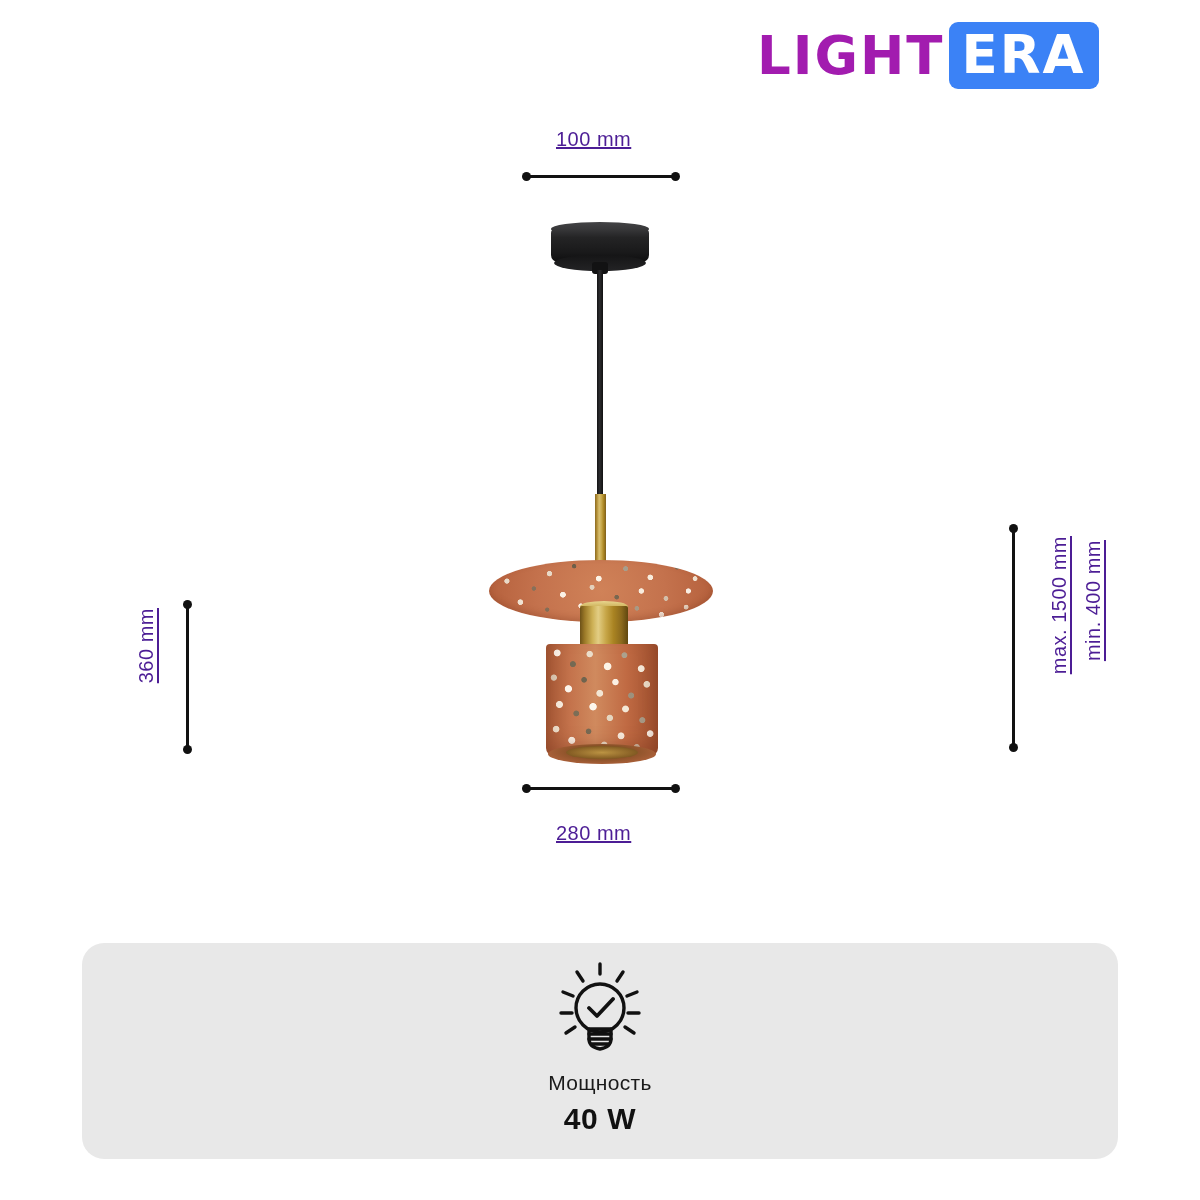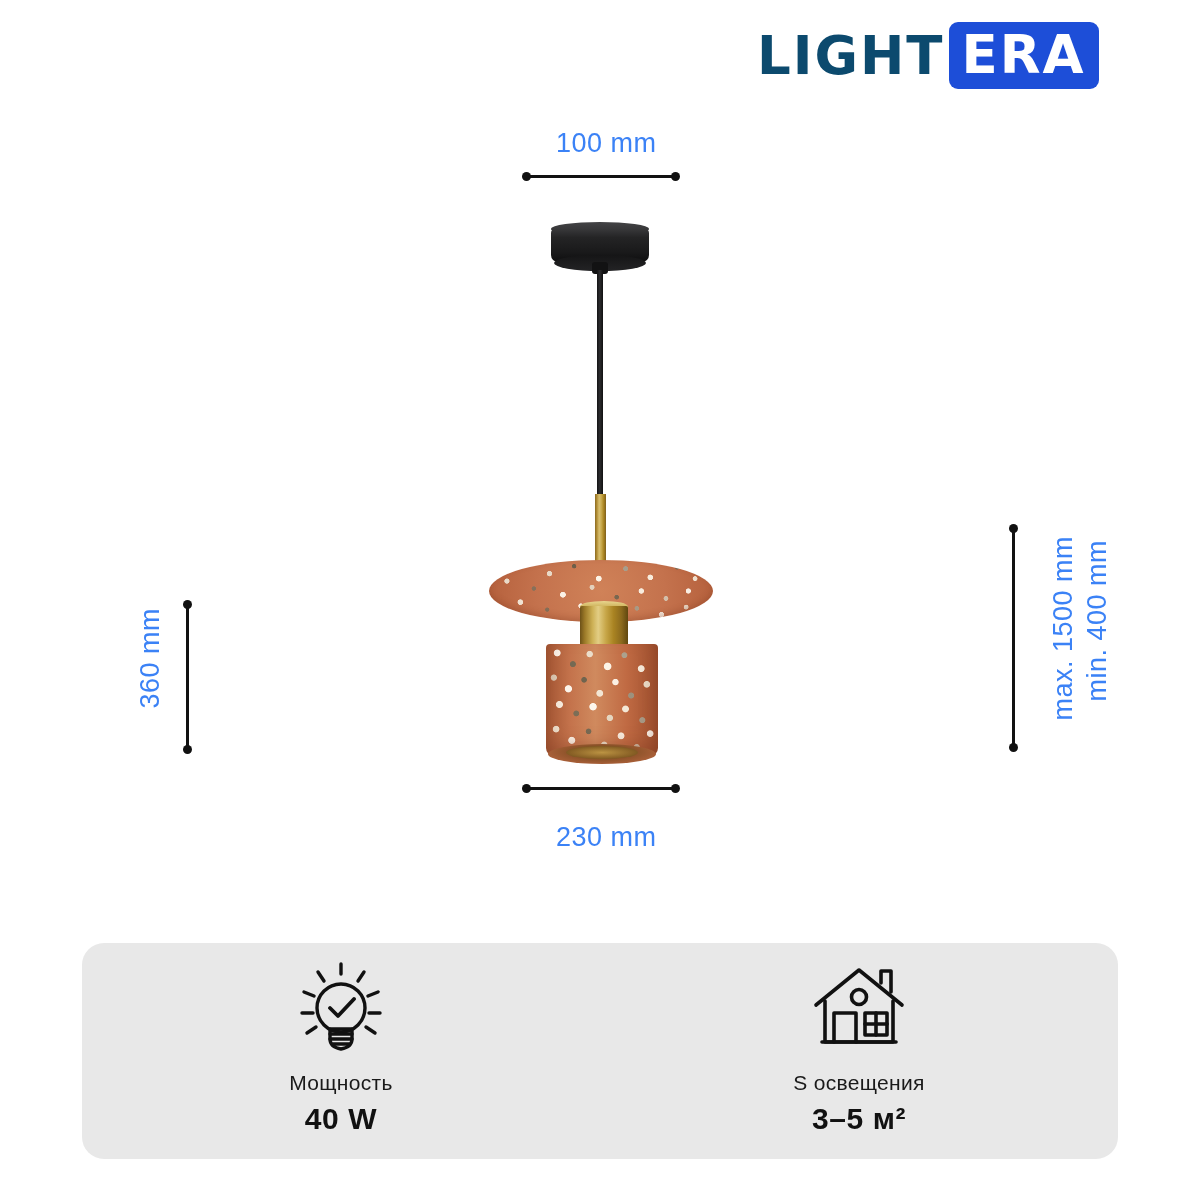--- a/index.html
+++ b/index.html
@@ -29,48 +29,49 @@
     left: 757px;
     top: 24px;
     display: flex;
     align-items: center;
     height: 62px;
   }
   .logo-word {
     font-size: 53px;
     font-weight: 700;
     letter-spacing: 2px;
-    color: #0c4a6e;
+    color: #a21caf;
     line-height: 1;
     font-family: "DejaVu Sans", sans-serif;
   }
   .logo-badge {
     margin-left: 4px;
-    background: #1d4ed8;
+    background: #3b82f6;
     border-radius: 9px;
     padding: 6px 13px 8px 13px;
     display: flex;
     justify-content: center;
   }
   .logo-badge-text {
     font-size: 53px;
     font-weight: 700;
     letter-spacing: 2px;
     color: #ffffff;
     line-height: 1;
     font-family: "DejaVu Sans", sans-serif;
   }
 
   
   .dim-label {
     position: absolute;
-    font-size: 27px;
-    color: #3b82f6;
+    font-size: 20px;
+    color: #4c1d95;
     white-space: nowrap;
     letter-spacing: 0.5px;
+    text-decoration: underline;
   }
   .dim-label.vertical {
     writing-mode: vertical-rl;
     transform: rotate(180deg);
     transform-origin: center;
   }
 
   .dim-line-h {
     position: absolute;
     height: 3px;
@@ -355,21 +356,21 @@
   <div class="dim-line-h" style="left:524px; top:175px; width:154px;"></div>
 
   <div class="dim-label vertical" style="left:135px; top:608px;">360 mm</div>
   <div class="dim-line-v" style="left:186px; top:602px; height:150px;"></div>
 
   <div class="dim-line-v" style="left:1012px; top:526px; height:224px;"></div>
   <div class="dim-label vertical" style="left:1048px; top:536px;">max. 1500 mm</div>
   <div class="dim-label vertical" style="left:1082px; top:540px;">min. 400 mm</div>
 
   <div class="dim-line-h" style="left:524px; top:787px; width:154px;"></div>
-  <div class="dim-label" style="left:556px; top:822px;">230 mm</div>
+  <div class="dim-label" style="left:556px; top:822px;">280 mm</div>
 
   <div class="lamp">
     <div class="canopy-top"></div>
     <div class="canopy"></div>
     <div class="canopy-bottom"></div>
     <div class="canopy-nipple"></div>
 
     <div class="cord"></div>
     <div class="brass-rod"></div>
 
@@ -410,40 +411,16 @@
           <line x1="32" y1="73" x2="54" y2="73"></line>
           <line x1="32" y1="78" x2="54" y2="78"></line>
           <line x1="35" y1="83" x2="51" y2="83"></line>
         </svg>
       </div>
       <div class="spec-label">Мощность</div>
       <div class="spec-value">40 W</div>
     </div>
 
 
-    <div class="spec-col">
-      <div class="spec-icon">
-        <svg width="96" height="88" viewBox="0 0 96 88" fill="none" stroke="#111111" stroke-width="3.6" stroke-linecap="round" stroke-linejoin="round">
-
-          <path d="M5 42 L48 7 L91 42"></path>
-
-          <path d="M70 20 L70 8 L80 8 L80 29"></path>
-
-          <path d="M14 38 L14 79 L82 79 L82 38"></path>
-
-          <line x1="11" y1="79" x2="85" y2="79"></line>
-
-          <circle cx="48" cy="34" r="7.5"></circle>
-
-          <path d="M23 79 L23 50 L45 50 L45 79"></path>
-
-          <rect x="54" y="50" width="22" height="22"></rect>
-          <line x1="65" y1="50" x2="65" y2="72"></line>
-          <line x1="54" y1="61" x2="76" y2="61"></line>
-        </svg>
-      </div>
-      <div class="spec-label">S освещения</div>
-      <div class="spec-value">3–5 м²</div>
-    </div>
 
   </div>
 
 </div>
 
 </body></html>

